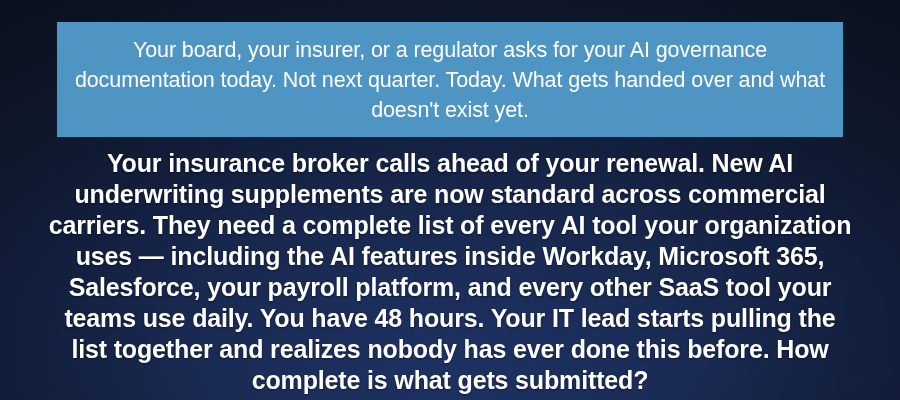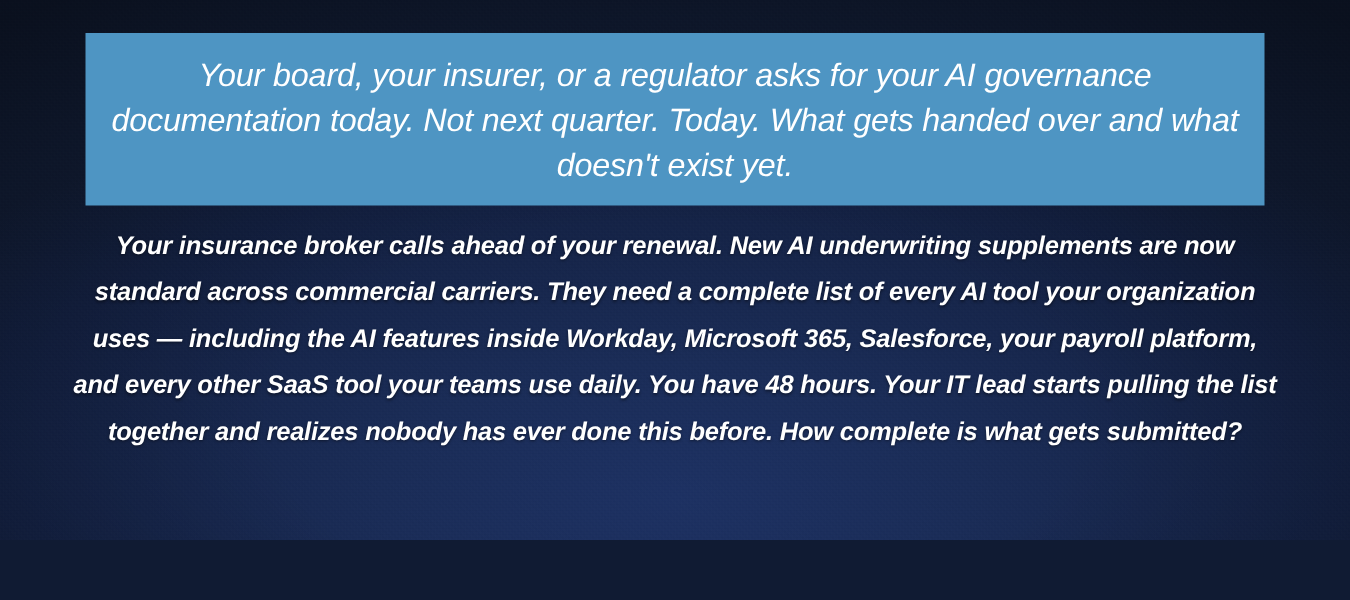--- a/index.html
+++ b/index.html
@@ -10,27 +10,26 @@
     width: 900px;
     height: 400px;
     overflow: hidden;
     font-family: "Liberation Sans", sans-serif;
     background: #101b33;
   }
 
   #slide {
     position: relative;
     width: 900px;
-    height: 360px;
+    height: 400px;
     box-sizing: border-box;
     overflow: hidden;
     background-color: #16254a;
     background-image:
       radial-gradient(ellipse 68% 78% at 50% 92%, #1d3163 0%, #1a2c57 32%, #16254a 58%, #132041 78%, #111c34 100%);
-    font-style: italic;
   }
 
   
   #noise-overlay {
     position: absolute;
     inset: 0;
     pointer-events: none;
     opacity: 0.30;
     background-image:
       repeating-linear-gradient(0deg,   rgba(255,255,255,0.016) 0px, rgba(255,255,255,0.016) 1px, rgba(0,0,0,0.016) 1px, rgba(0,0,0,0.016) 2px),
@@ -78,21 +77,21 @@
     top: 148px;
     width: 824px;
     z-index: 3;
     display: flex;
     justify-content: center;
   }
 
   #body-text {
     margin: 0;
     color: #ffffff;
-    font-size: 17px;
+    font-size: 25px;
     font-weight: 700;
     line-height: 31px;
     letter-spacing: -0.15px;
     text-align: center;
     text-shadow: 0 1px 2px rgba(0,0,0,0.45);
     width: 808px;
   }
 </style>
 </head>
 <body>

